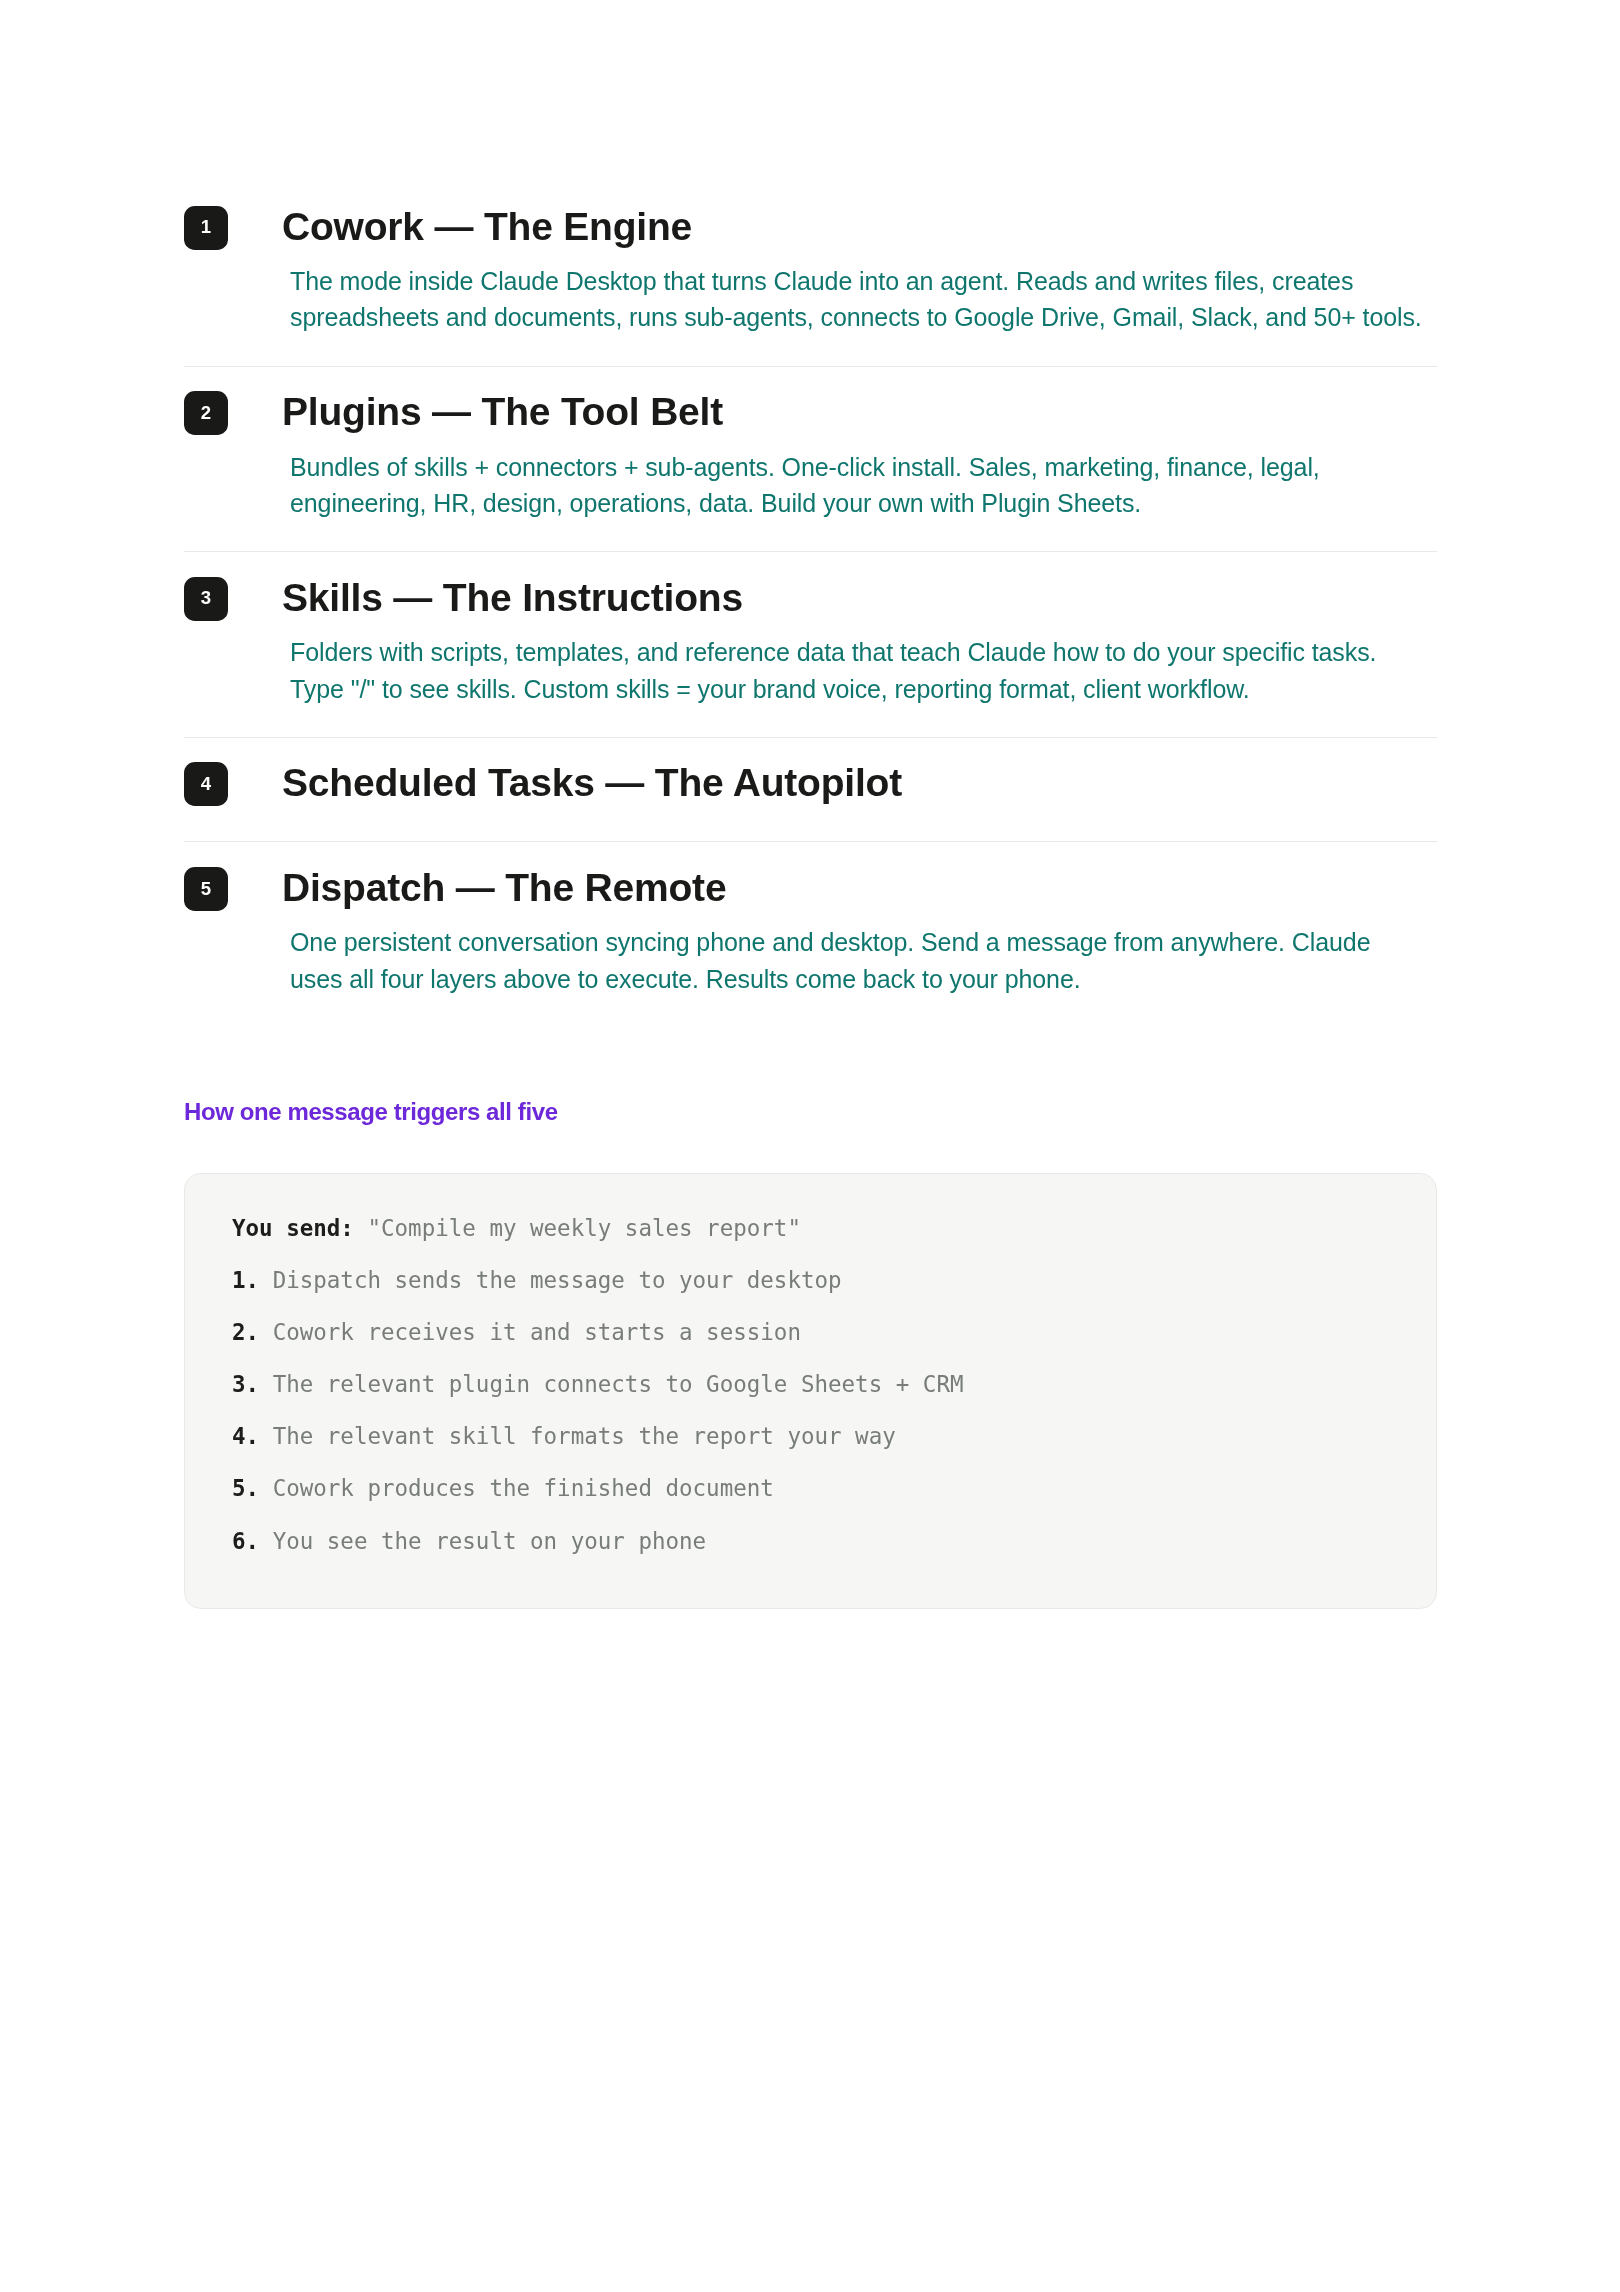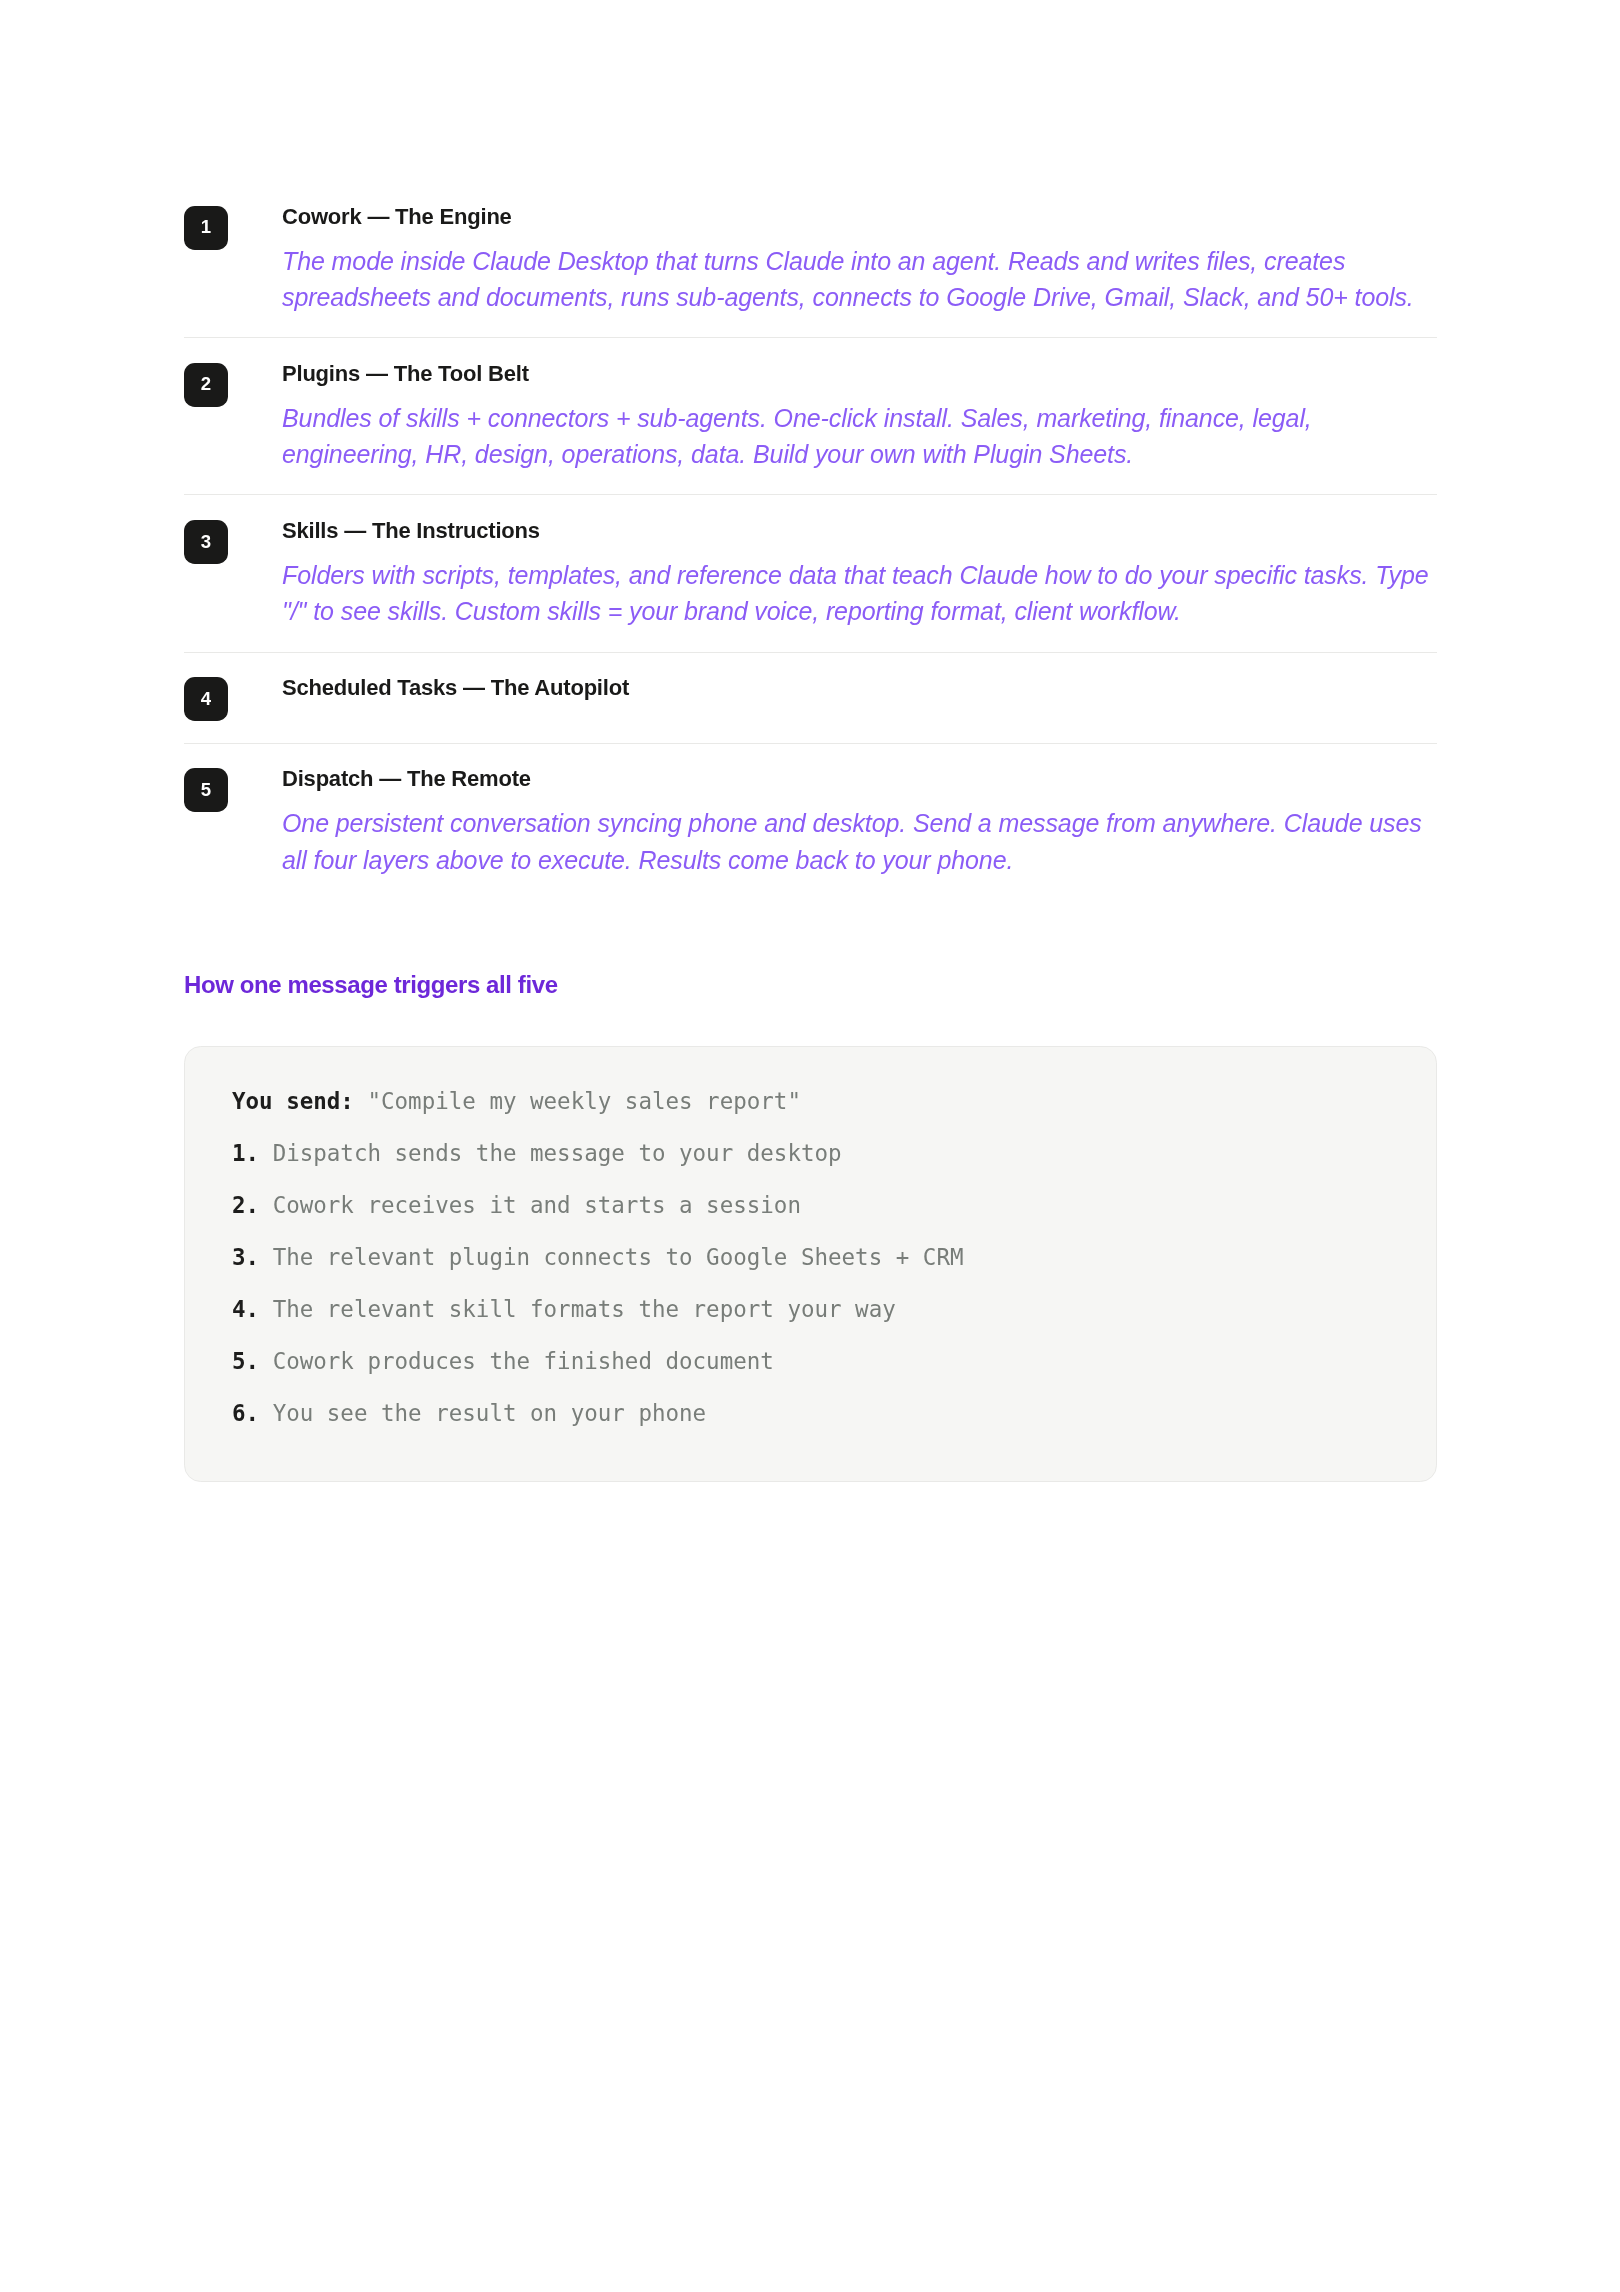--- a/index.html
+++ b/index.html
@@ -60,36 +60,35 @@
     margin-top: 2px;
   }
 
   .layer-body {
     margin-left: 54px;
     flex: 1 1 auto;
     padding-top: 0;
   }
 
   .layer-title {
-    font-size: 22px;
+    font-size: 39px;
     font-weight: 700;
     color: #1a1a19;
     letter-spacing: -0.2px;
     line-height: 1.2;
     margin: 0 0 12.7px 0;
   }
 
   .layer-desc {
     font-size: 25px;
     font-weight: 400;
-    color: #8b5cf6;
+    color: #0f766e;
     line-height: 1.46;
-    margin: 0;
+    margin: 8px;
     letter-spacing: -0.1px;
-    font-style: italic;
   }
 
   
   .section-heading {
     font-size: 24px;
     font-weight: 700;
     color: #6d28d9;
     letter-spacing: -0.4px;
     margin: 71px 0 0 0;
     line-height: 1.2;

